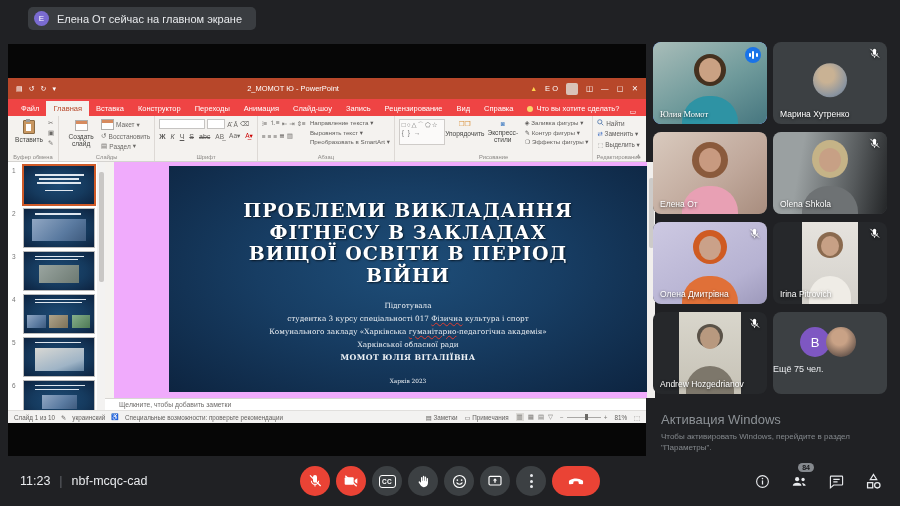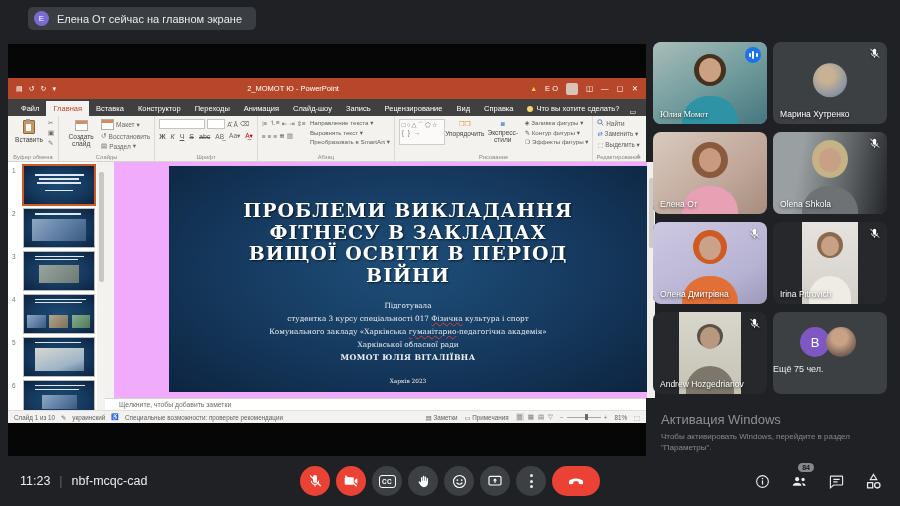--- a/index.html
+++ b/index.html
@@ -18,21 +18,21 @@
   .pptwin{left:0;top:34px;width:638px;height:345px;background:#f4f2ef;}
 
   .ppt-titlebar{left:0;top:0;width:638px;height:21px;background:#b7472a;display:flex;
           align-items:center;color:#f3d9cf;font-size:7.5px;}
   .qat{display:flex;gap:6px;margin-left:8px;align-items:center;color:#fff;font-size:7px;}
   .ppt-title{flex:1;text-align:center;color:#fff;font-size:7.5px;}
   .tb-right{display:flex;gap:8px;margin-right:8px;align-items:center;color:#fff;font-size:7.5px;}
   .warn{color:#ffd34d;font-size:7px;}
   .tb-avatar{width:12px;height:12px;border-radius:2px;background:#d9c3b8;}
 
-  .ppt-tabs{left:0;top:21px;width:638px;height:17px;background:#404040;display:flex;
+  .ppt-tabs{left:0;top:21px;width:638px;height:17px;background:#ef4444;display:flex;
           align-items:flex-end;padding-left:6px;color:#fff;font-size:7.5px;box-sizing:border-box;}
   .ppt-tab{padding:3px 7px 3px;white-space:nowrap;}
   .ppt-tab.active{background:#f4f2ef;color:#b7472a;}
   .tellme{display:flex;align-items:center;gap:3px;padding:3px 7px;white-space:nowrap;}
   .bulb{width:6px;height:6px;border-radius:50%;background:#f9d56a;display:inline-block;}
   .tabbar-comment{margin-left:auto;margin-right:10px;color:#fff;font-size:7px;}
 
   
   .ribbon{left:0;top:38px;width:638px;height:46px;background:#f4f2ef;border-bottom:1px solid #d5d3d0;
           display:flex;font-size:6.6px;color:#454543;box-sizing:border-box;}

